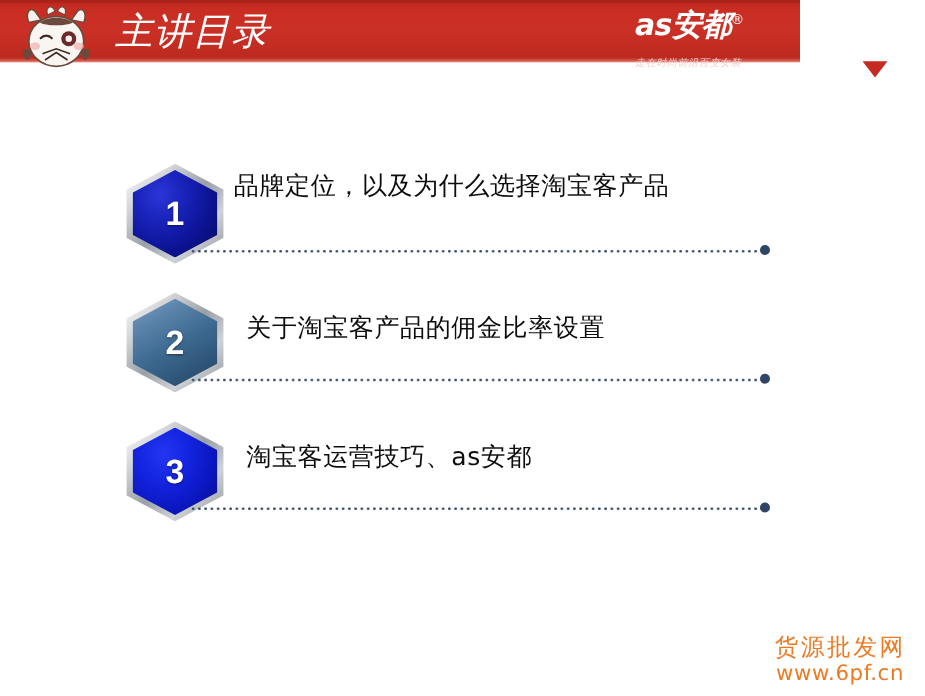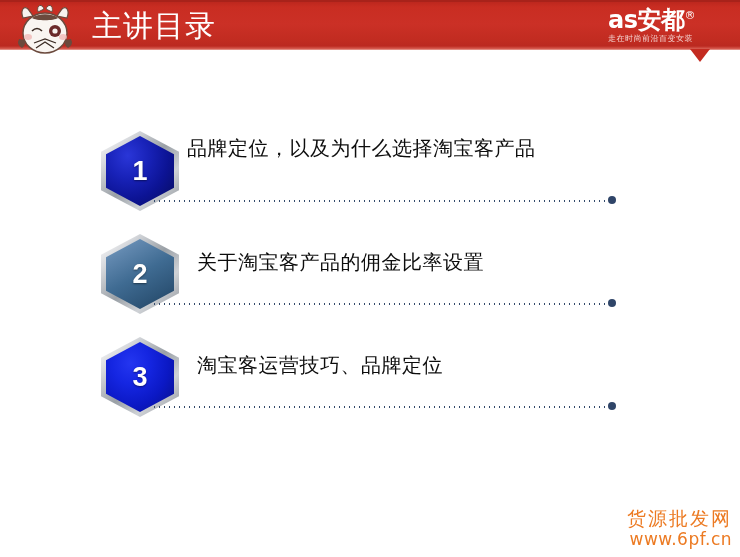--- a/index.html
+++ b/index.html
@@ -16,30 +16,31 @@
     height: 557px;
     background: #ffffff;
     overflow: hidden;
   }
 
   
   #header-bar {
     position: absolute;
     left: 0;
     top: 0;
-    width: 740px;
+    width: 640px;
     height: 50px;
     background: linear-gradient(180deg,
         #b8251c 0%,
         #c92d22 14%,
         #cb3026 48%,
         #c22c21 78%,
         #bb2920 92%,
         #d4564b 97%,
         #e9a59d 100%);
+    font-style: italic;
   }
   #header-bar:after {
     content: "";
     position: absolute;
     left: 0;
     top: 0;
     width: 100%;
     height: 2px;
     background: #a8221a;
   }
@@ -86,20 +87,21 @@
     vertical-align: super;
     font-weight: normal;
   }
   #brand-tagline {
     font-size: 8px;
     line-height: 12px;
     color: #f3d2cf;
     letter-spacing: 0.5px;
     white-space: nowrap;
     font-family: "DejaVu Sans", "Liberation Sans", sans-serif;
+    margin-top: 12px;
   }
 
   #header-notch {
     position: absolute;
     left: 690px;
     top: 49px;
     width: 0;
     height: 0;
     border-left: 10px solid transparent;
     border-right: 10px solid transparent;
@@ -199,21 +201,21 @@
     height: 8px;
     border-radius: 50%;
     background: #2f4568;
   }
 
   
   #watermark {
     position: absolute;
     right: 8px;
     bottom: 8px;
-    text-align: right;
+    text-align: center;
     width: 120px;
   }
   #watermark-cn {
     font-size: 19px;
     line-height: 22px;
     color: #ec7a22;
     font-family: "DejaVu Sans", "Liberation Sans", sans-serif;
     letter-spacing: 2px;
     white-space: nowrap;
   }
@@ -296,21 +298,21 @@
       <div class="agenda-line"></div>
       <div class="agenda-dot"></div>
     </div>
 
     <div class="agenda-row row-3">
       <div class="hex-wrap hex-3">
         <div class="hex-outer"></div>
         <div class="hex-inner"></div>
         <div class="hex-num">3</div>
       </div>
-      <div class="agenda-text">淘宝客运营技巧、品牌定位</div>
+      <div class="agenda-text">淘宝客运营技巧、as安都</div>
       <div class="agenda-line"></div>
       <div class="agenda-dot"></div>
     </div>
 
   </div>
 
   <div id="watermark">
     <div id="watermark-cn">货源批发网</div>
     <div id="watermark-url">www.6pf.cn</div>
   </div>

